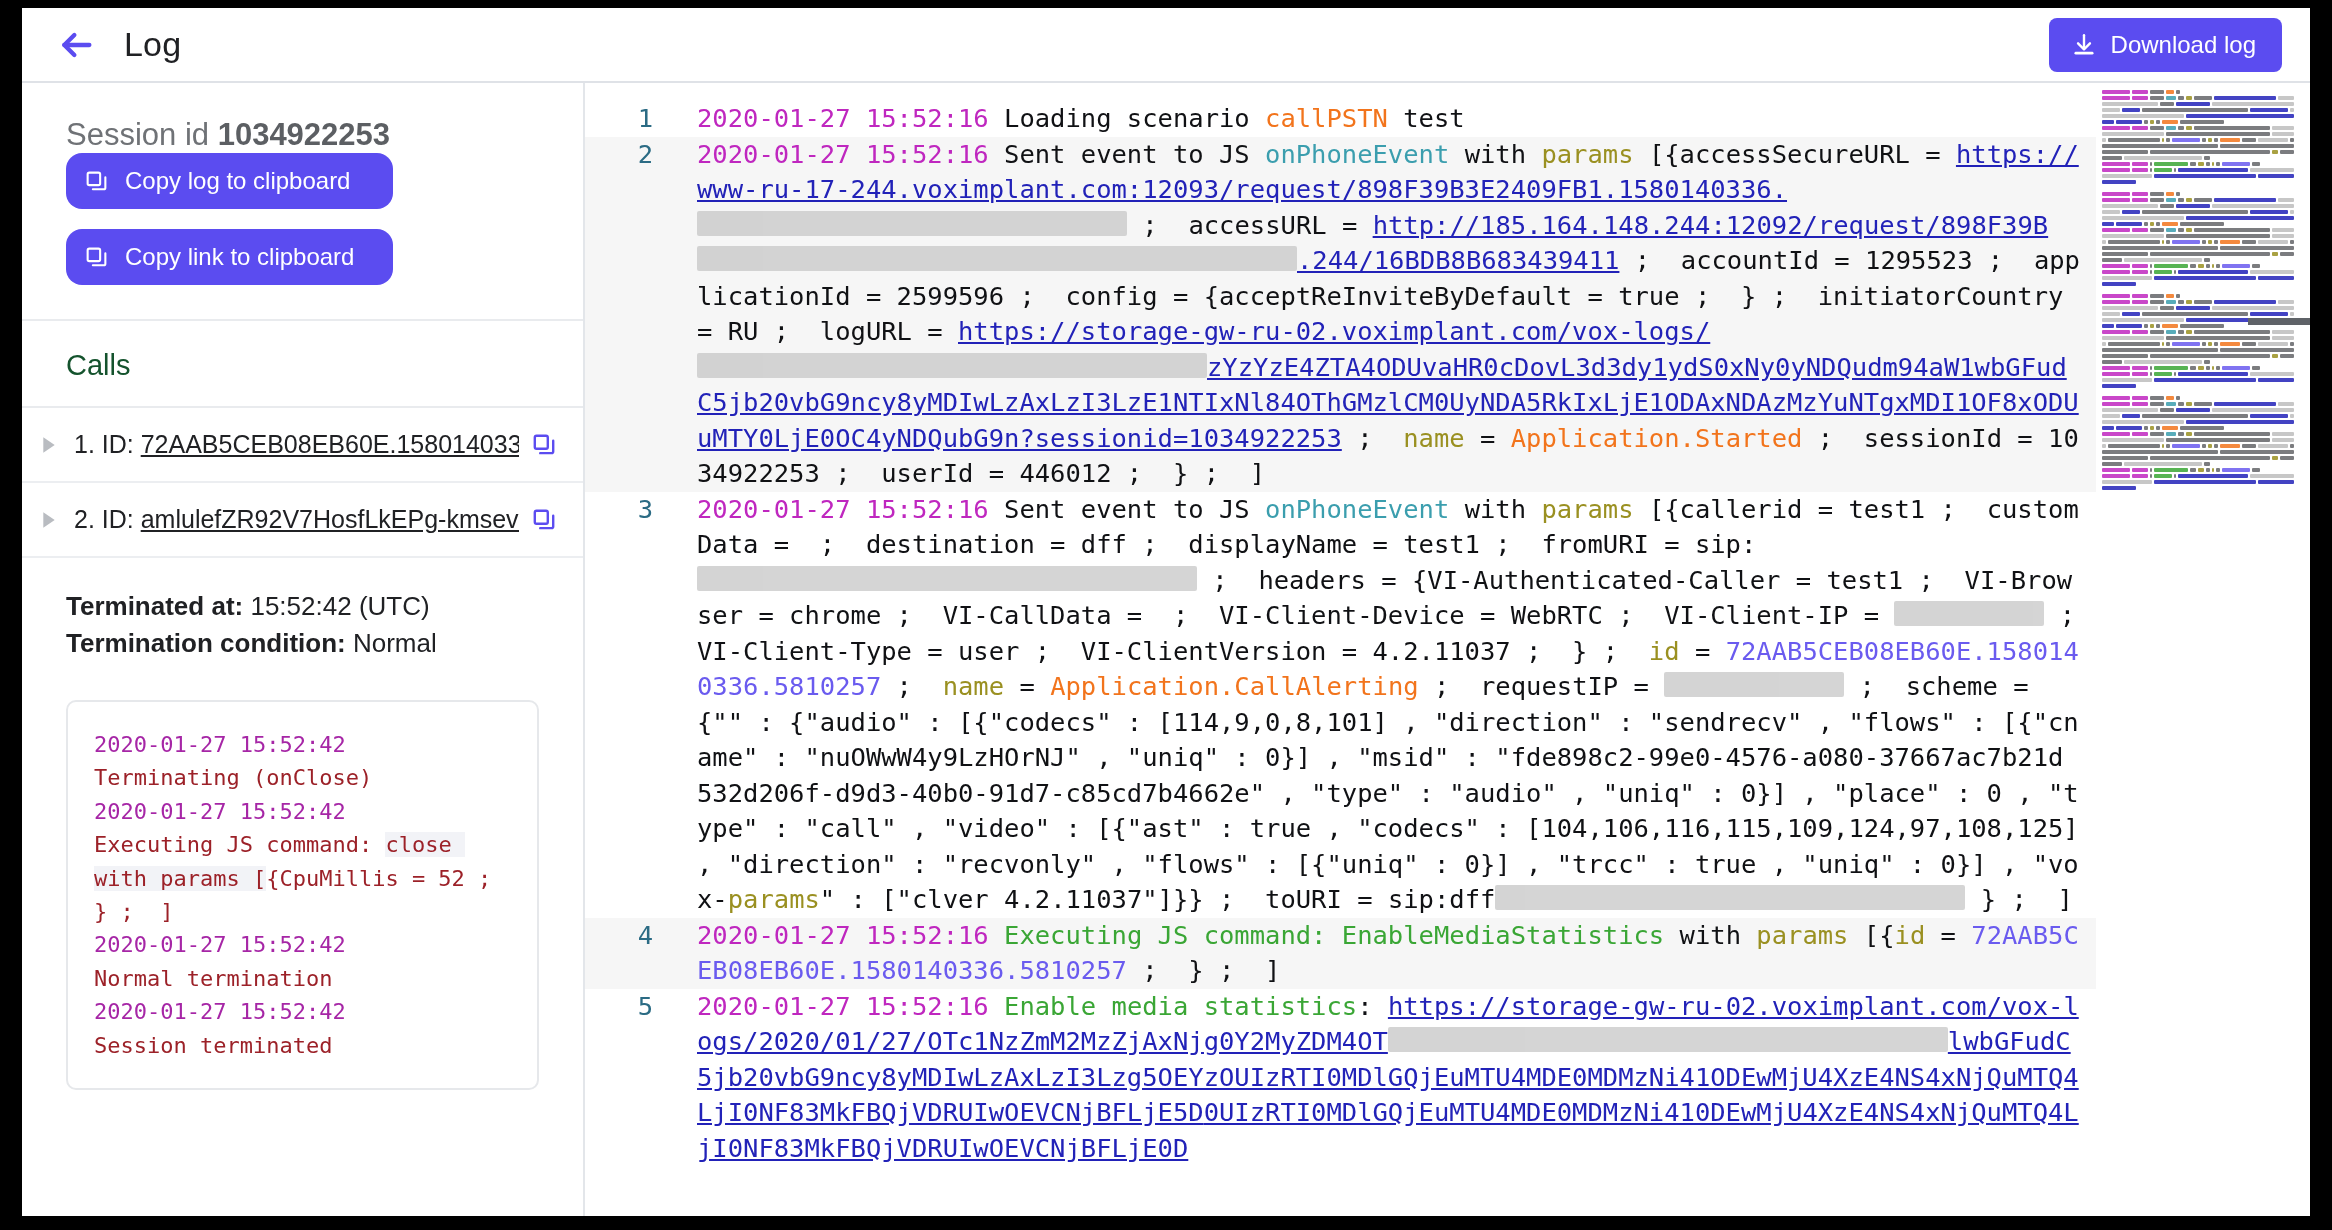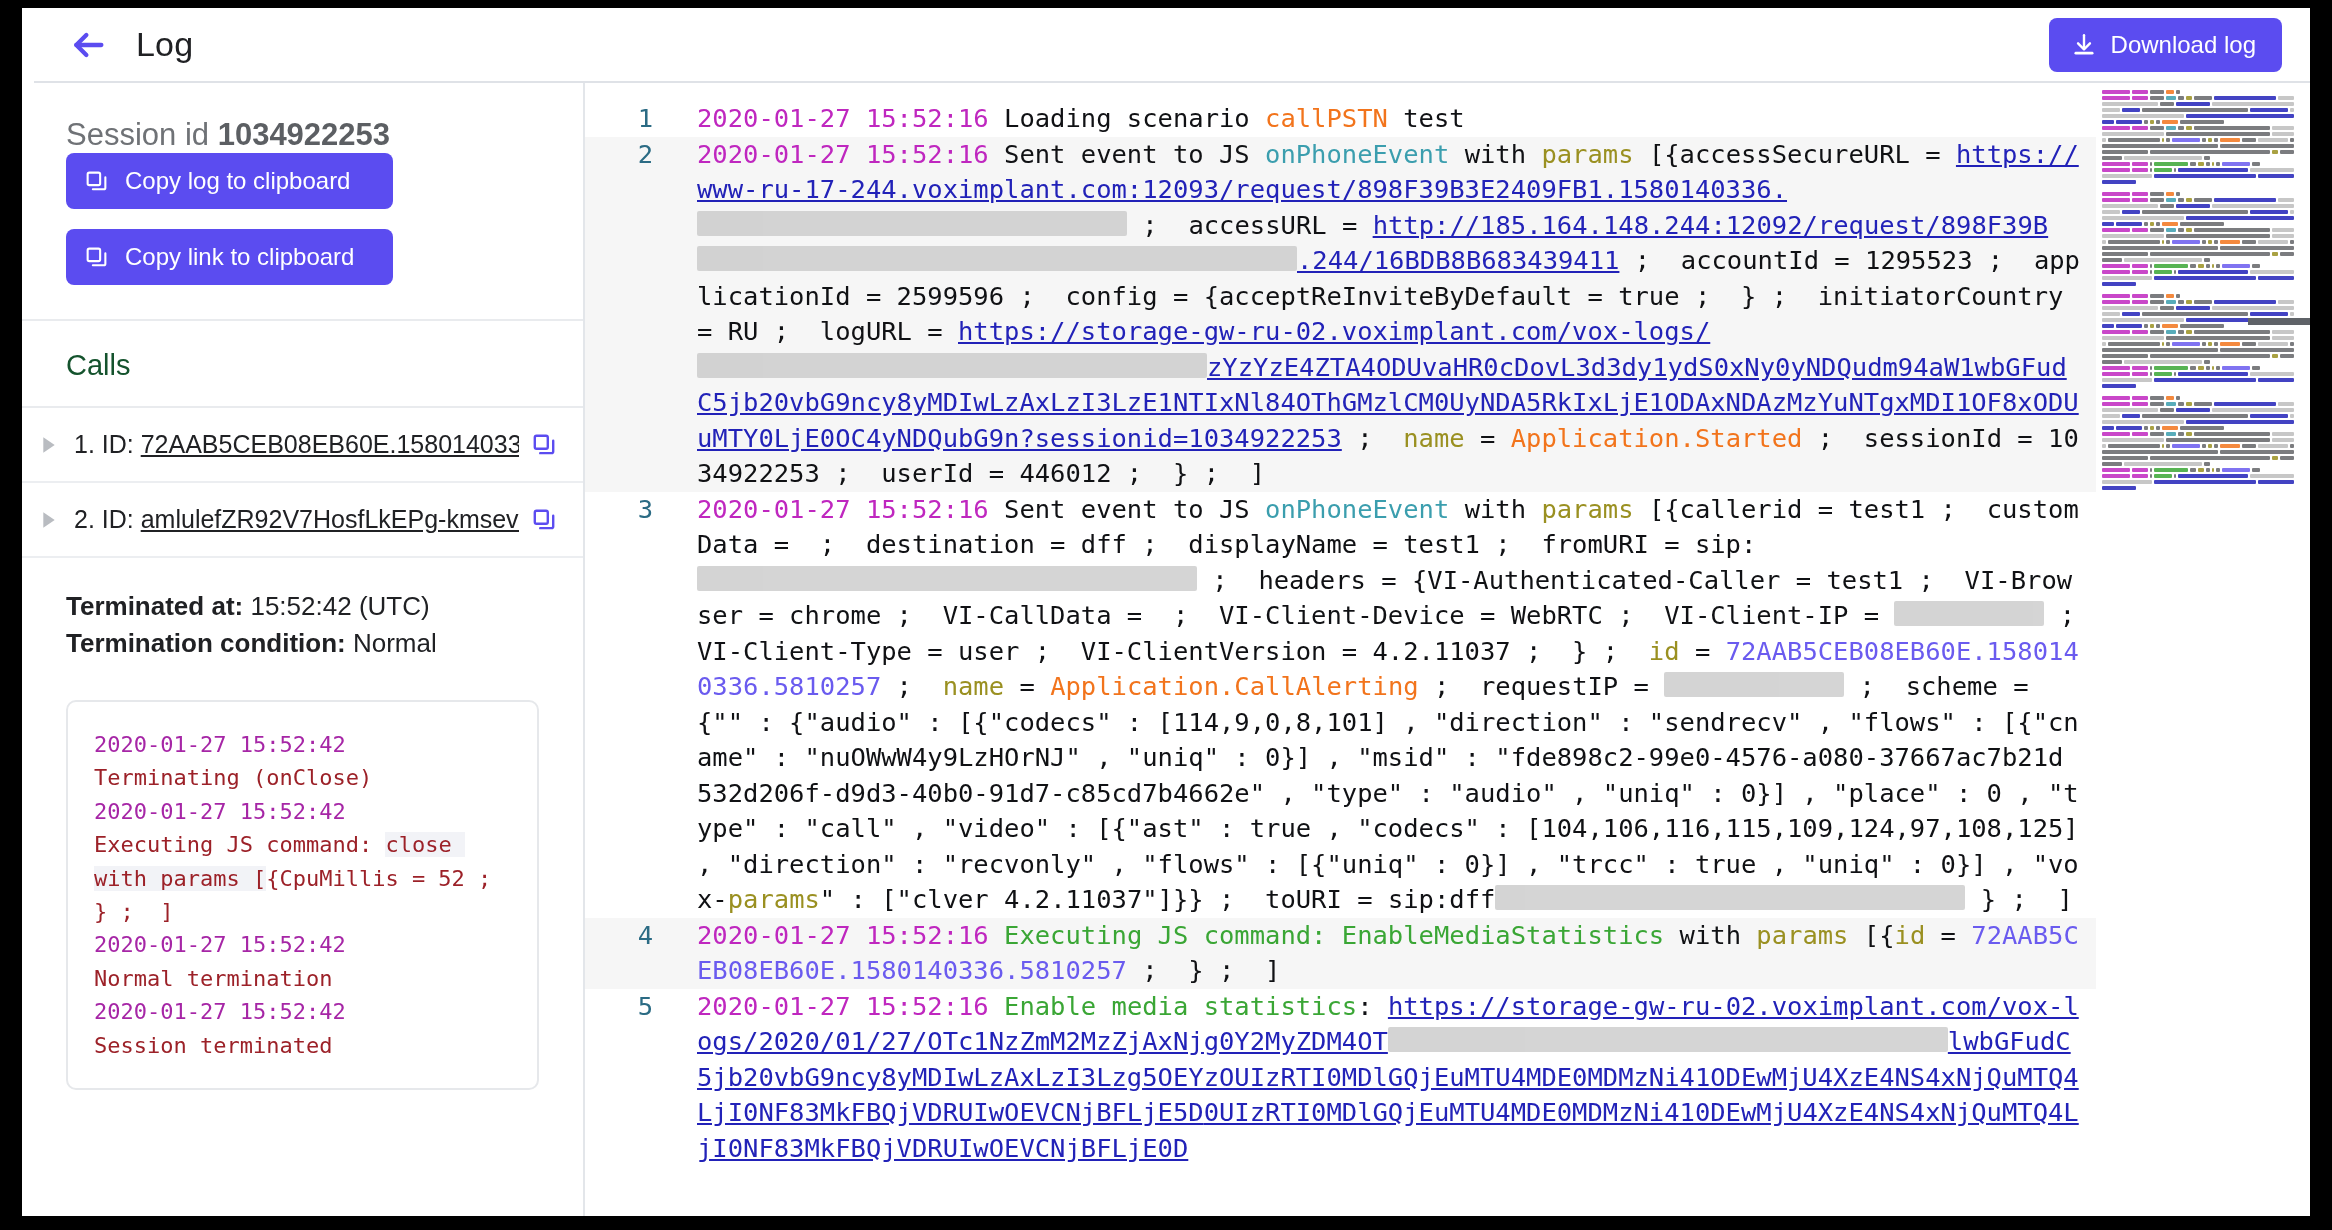--- a/index.html
+++ b/index.html
@@ -23,21 +23,20 @@
   
   .header {
     height: 75px;
     min-height: 75px;
     background: #ffffff;
     display: flex;
     align-items: center;
     padding: 0 28px 0 28px;
     border-bottom: 2px solid #dfe2e7;
     position: relative;
-    margin-left: 12px;
   }
   .back-btn {
     width: 52px; height: 52px;
     display: flex; align-items: center; justify-content: center;
     cursor: pointer;
     flex: none;
   }
   .back-btn svg { display:block; }
   .page-title {
     font-size: 34px;
@@ -87,21 +86,21 @@
   .session-id {
     font-size: 31px;
     color: #6f7276;
     white-space: nowrap;
   }
   .session-id b { color: #5c5f63; font-weight: 700; }
   .copy-btn {
     background: #5b4cf0;
     color: #fff;
     border: none;
-    border-radius: 8px;
+    border-radius: 16px;
     height: 56px;
     width: 327px;
     padding: 0 18px;
     margin-bottom: 20px;
     font-size: 24px;
     display: flex;
     align-items: center;
     gap: 16px;
     cursor: pointer;
     font-family: "Liberation Sans", sans-serif;

